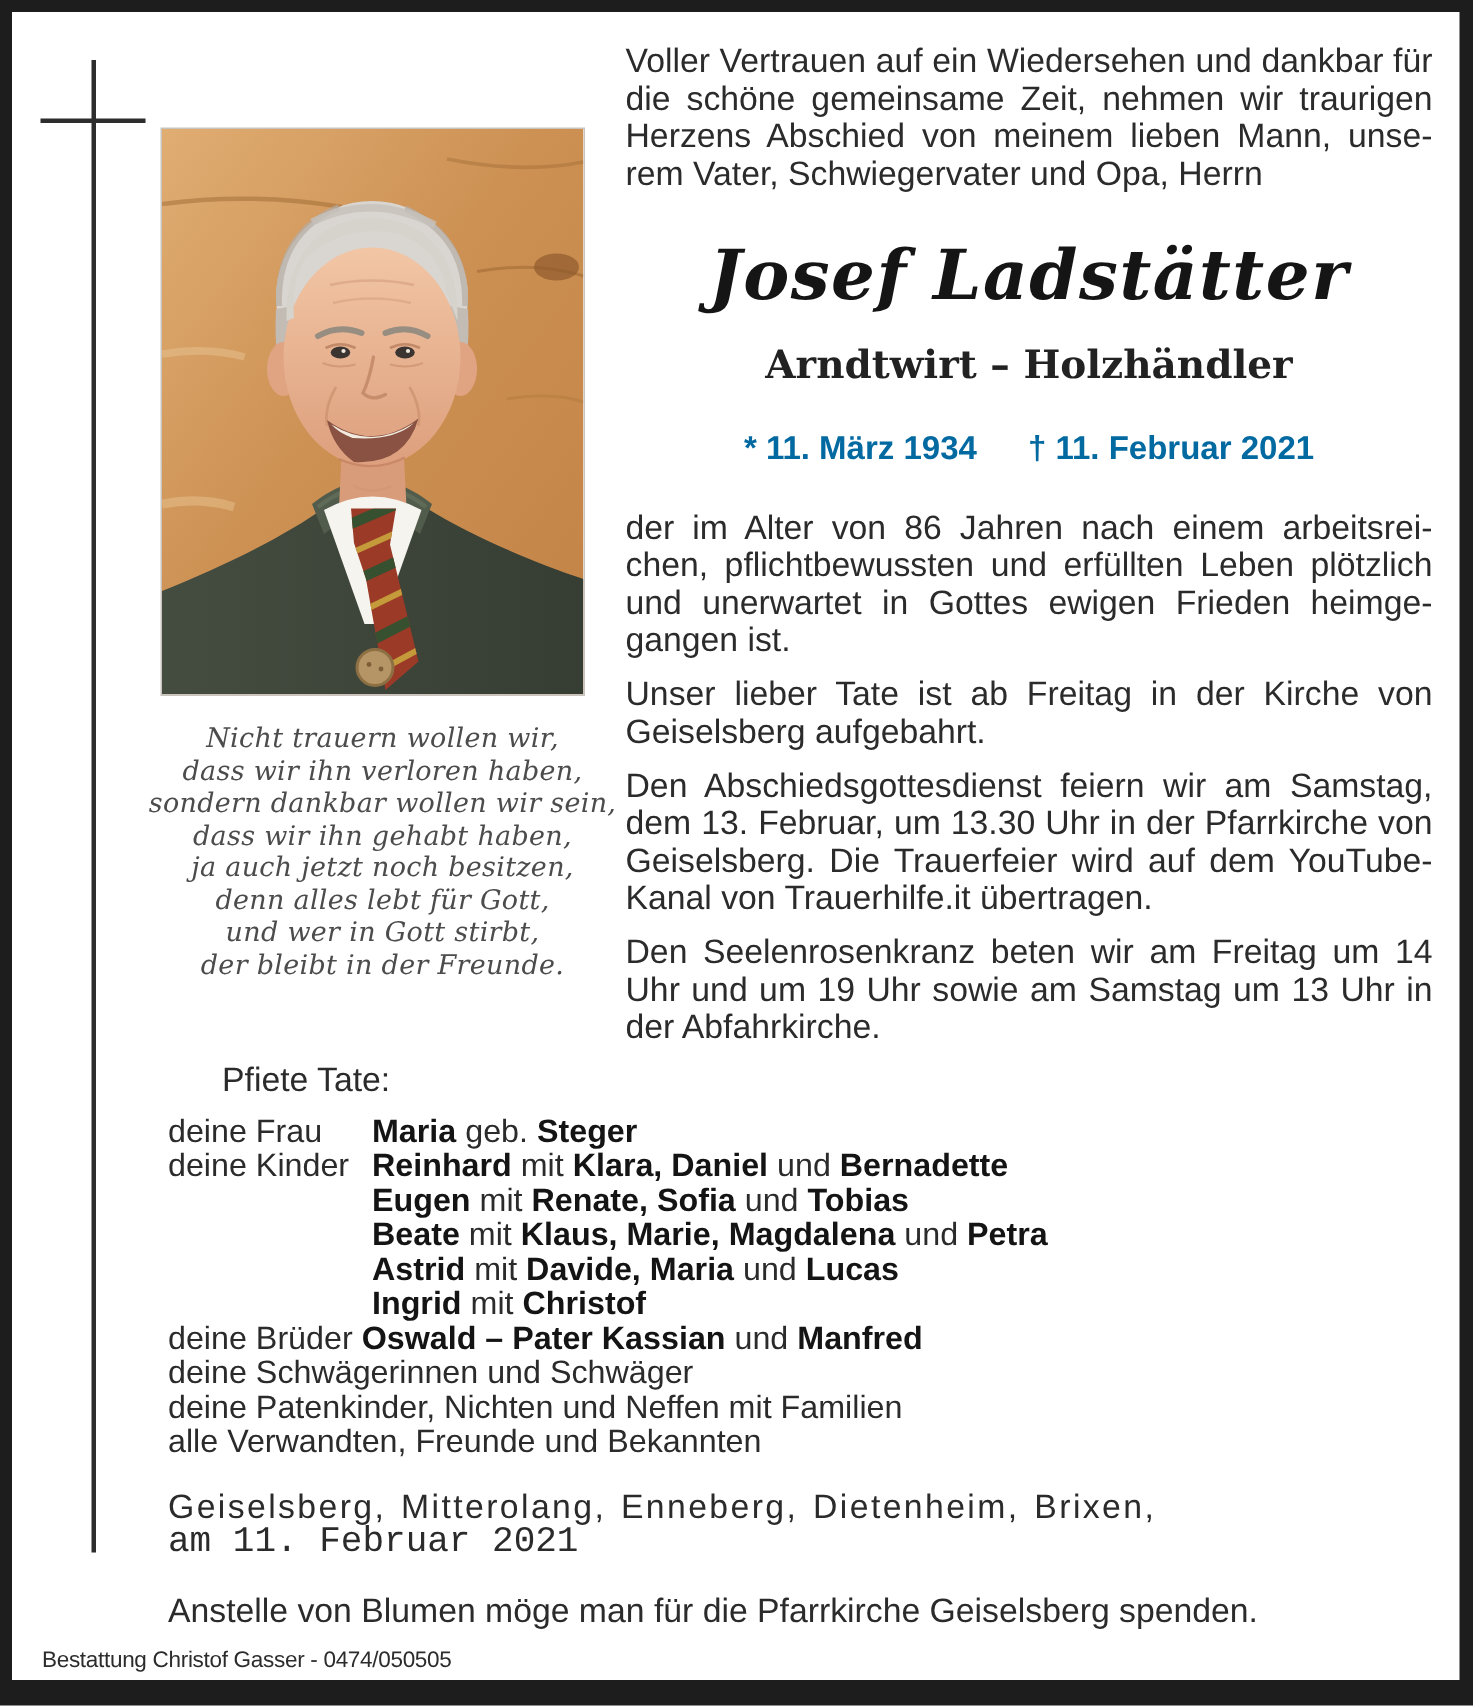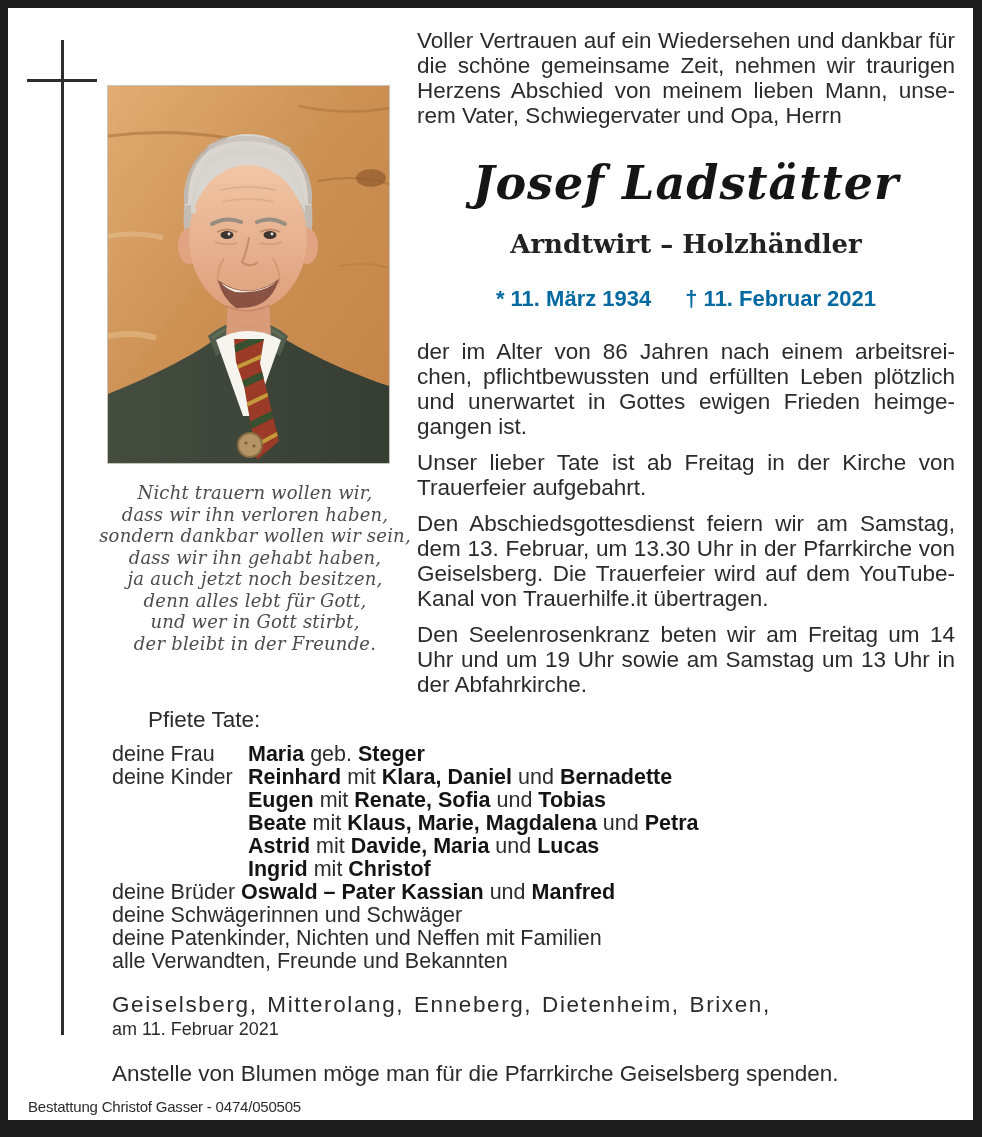--- a/index.html
+++ b/index.html
@@ -65,21 +65,21 @@
   .family { position:absolute; left:104px; top:700px; width:845px; font-size:21.5px; line-height:23px; color:#2b2b2b; }
   .family-heading { font-size:22.5px; line-height:24px;margin-left:36px; }
   .frows { margin-top:11px; }
   .frow { display:grid; grid-template-columns:136px 1fr; }
   .family b, .flines b { color:#141414;margin-top:28px; }
   .flines div { }
   .places {
     margin-top:20px; font-size:22.5px; line-height:24px;
     letter-spacing:1.6px; word-spacing:2px; color:#2b2b2b;
   }
-  .date-line { font-size:18px; line-height:24px; letter-spacing:0; word-spacing:0; }
+  .date-line { font-size:24px; line-height:24px; letter-spacing:0; word-spacing:0;font-family:Liberation Mono, monospace; }
   .donation { margin-top:20px; font-size:22.5px; line-height:26px; color:#2b2b2b; }
 
   .footer {
     position:absolute; left:20px; top:1090px;
     font-size:15px; line-height:18px; color:#2c2c2c; letter-spacing:-0.2px;
   }
 </style>
 </head>
 <body>
 
@@ -202,21 +202,21 @@
 
   <div class="right-col">
     <p class="intro">Voller Vertrauen auf ein Wiedersehen und dankbar für die schöne gemeinsame Zeit, nehmen wir traurigen Herzens Abschied von meinem lieben Mann, unse­rem Vater, Schwiegervater und Opa, Herrn</p>
     <div class="name">Josef Ladstätter</div>
     <div class="subtitle">Arndtwirt – Holzhändler</div>
     <div class="dates">
       <span class="birth">* 11. März 1934</span><span>† 11. Februar 2021</span>
     </div>
     <div class="body-paras">
       <p>der im Alter von 86 Jahren nach einem arbeitsrei­chen, pflichtbewussten und erfüllten Leben plötzlich und unerwartet in Gottes ewigen Frieden heimge­gangen ist.</p>
-      <p>Unser lieber Tate ist ab Freitag in der Kirche von Trauerfeier aufgebahrt.</p>
+      <p>Unser lieber Tate ist ab Freitag in der Kirche von Geiselsberg aufgebahrt.</p>
       <p>Den Abschiedsgottesdienst feiern wir am Samstag, dem 13. Februar, um 13.30 Uhr in der Pfarrkirche von Geiselsberg. Die Trauerfeier wird auf dem YouTube-Kanal von Trauerhilfe.it übertragen.</p>
       <p>Den Seelenrosenkranz beten wir am Freitag um 14 Uhr und um 19 Uhr sowie am Samstag um 13 Uhr in der Abfahrkirche.</p>
     </div>
   </div>
 
   <div class="family">
     <div class="family-heading">Pfiete Tate:</div>
     <div class="frows">
       <div class="frow">
         <span class="flabel">deine Frau</span>

